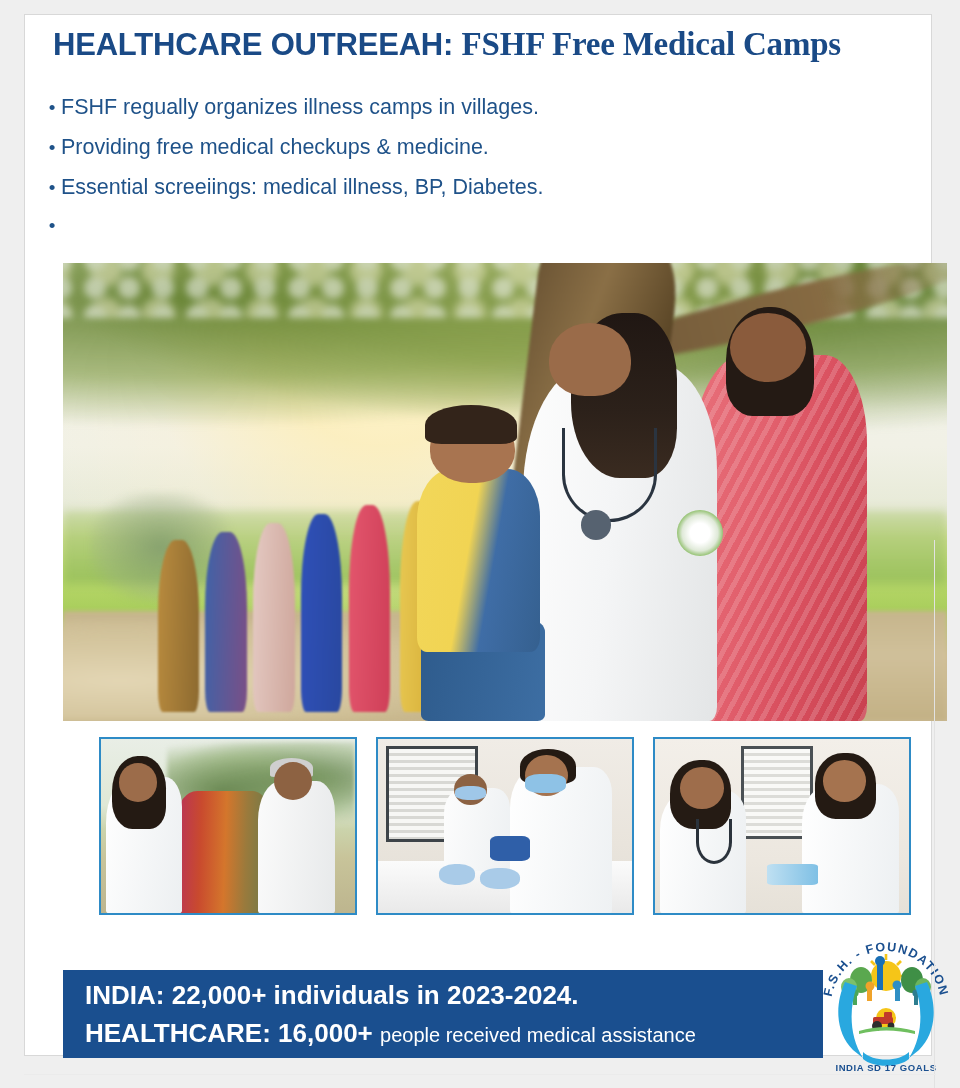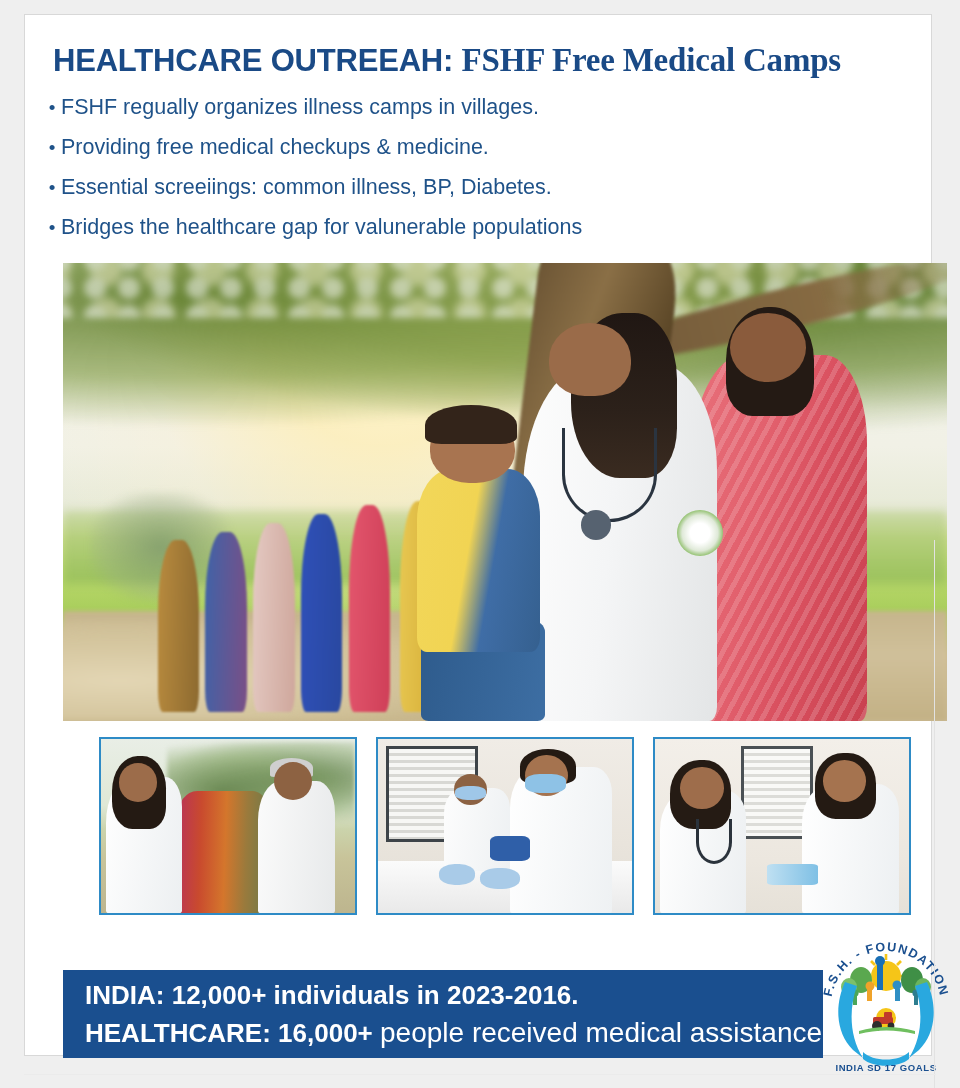--- a/index.html
+++ b/index.html
@@ -46,21 +46,21 @@
     top: 1074px;
     width: 912px;
     height: 1px;
     background: #ebebeb;
   }
 
   
   .title {
     position: absolute;
     left: 28px;
-    top: 26px;
+    top: 10px;
     width: 860px;
     color: #1a4a86;
     font-size: 31px;
     line-height: 38px;
     letter-spacing: -0.2px;
     white-space: nowrap;
   }
   .title .t-sans {
     font-family: "Liberation Sans", sans-serif;
     font-weight: bold;
@@ -395,21 +395,21 @@
   .impact-line {
     white-space: nowrap;
     line-height: 38px;
     font-size: 26px;
   }
   .impact-line .strong {
     font-weight: bold;
   }
   .impact-line .normal {
     font-weight: normal;
-    font-size: 28px;
+    font-size: 20px;
   }
 
   
   .logo-wrap {
     position: absolute;
     left: 790px;
     top: 915px;
     width: 142px;
     height: 145px;
   }
@@ -431,25 +431,24 @@
       <div class="bullet-row">
         <span class="bullet-dot">•</span>
         <span class="bullet-text">FSHF regually organizes illness camps in villages.</span>
       </div>
       <div class="bullet-row">
         <span class="bullet-dot">•</span>
         <span class="bullet-text">Providing free medical checkups &amp; medicine.</span>
       </div>
       <div class="bullet-row">
         <span class="bullet-dot">•</span>
-        <span class="bullet-text">Essential screeiings: common illness, BP, Diabetes.</span>
+        <span class="bullet-text">Essential screeiings: medical illness, BP, Diabetes.</span>
       </div>
       <div class="bullet-row">
         <span class="bullet-dot">•</span>
-        <span class="bullet-text">Bridges the healthcare gap for valunerable populations</span>
       </div>
     </div>
 
     <div class="hero" aria-label="Female doctor in white coat holding a young boy at an outdoor village health camp, with village women queued under a large tree">
       <div class="hero-sky"></div>
       <div class="hero-field-far"></div>
       <div class="hero-ground"></div>
       <div class="hero-path"></div>
       <div class="tree-far"></div>
       <div class="tree-far2"></div>
@@ -532,21 +531,21 @@
           <div class="t3-n2h"></div>
           <div class="t3-item"></div>
         </div>
       </div>
 
     </div>
 
     <div class="impact-banner">
       <div class="impact-line">
         <span class="strong">INDIA:</span>
-        <span class="strong">12,000+ individuals in 2023-2016.</span>
+        <span class="strong">22,000+ individuals in 2023-2024.</span>
       </div>
       <div class="impact-line">
         <span class="strong">HEALTHCARE:</span>
         <span class="strong">16,000+</span>
         <span class="normal">people received medical assistance</span>
       </div>
     </div>
 
     <div class="logo-wrap">
       <svg class="logo-svg" viewBox="0 0 142 145">

